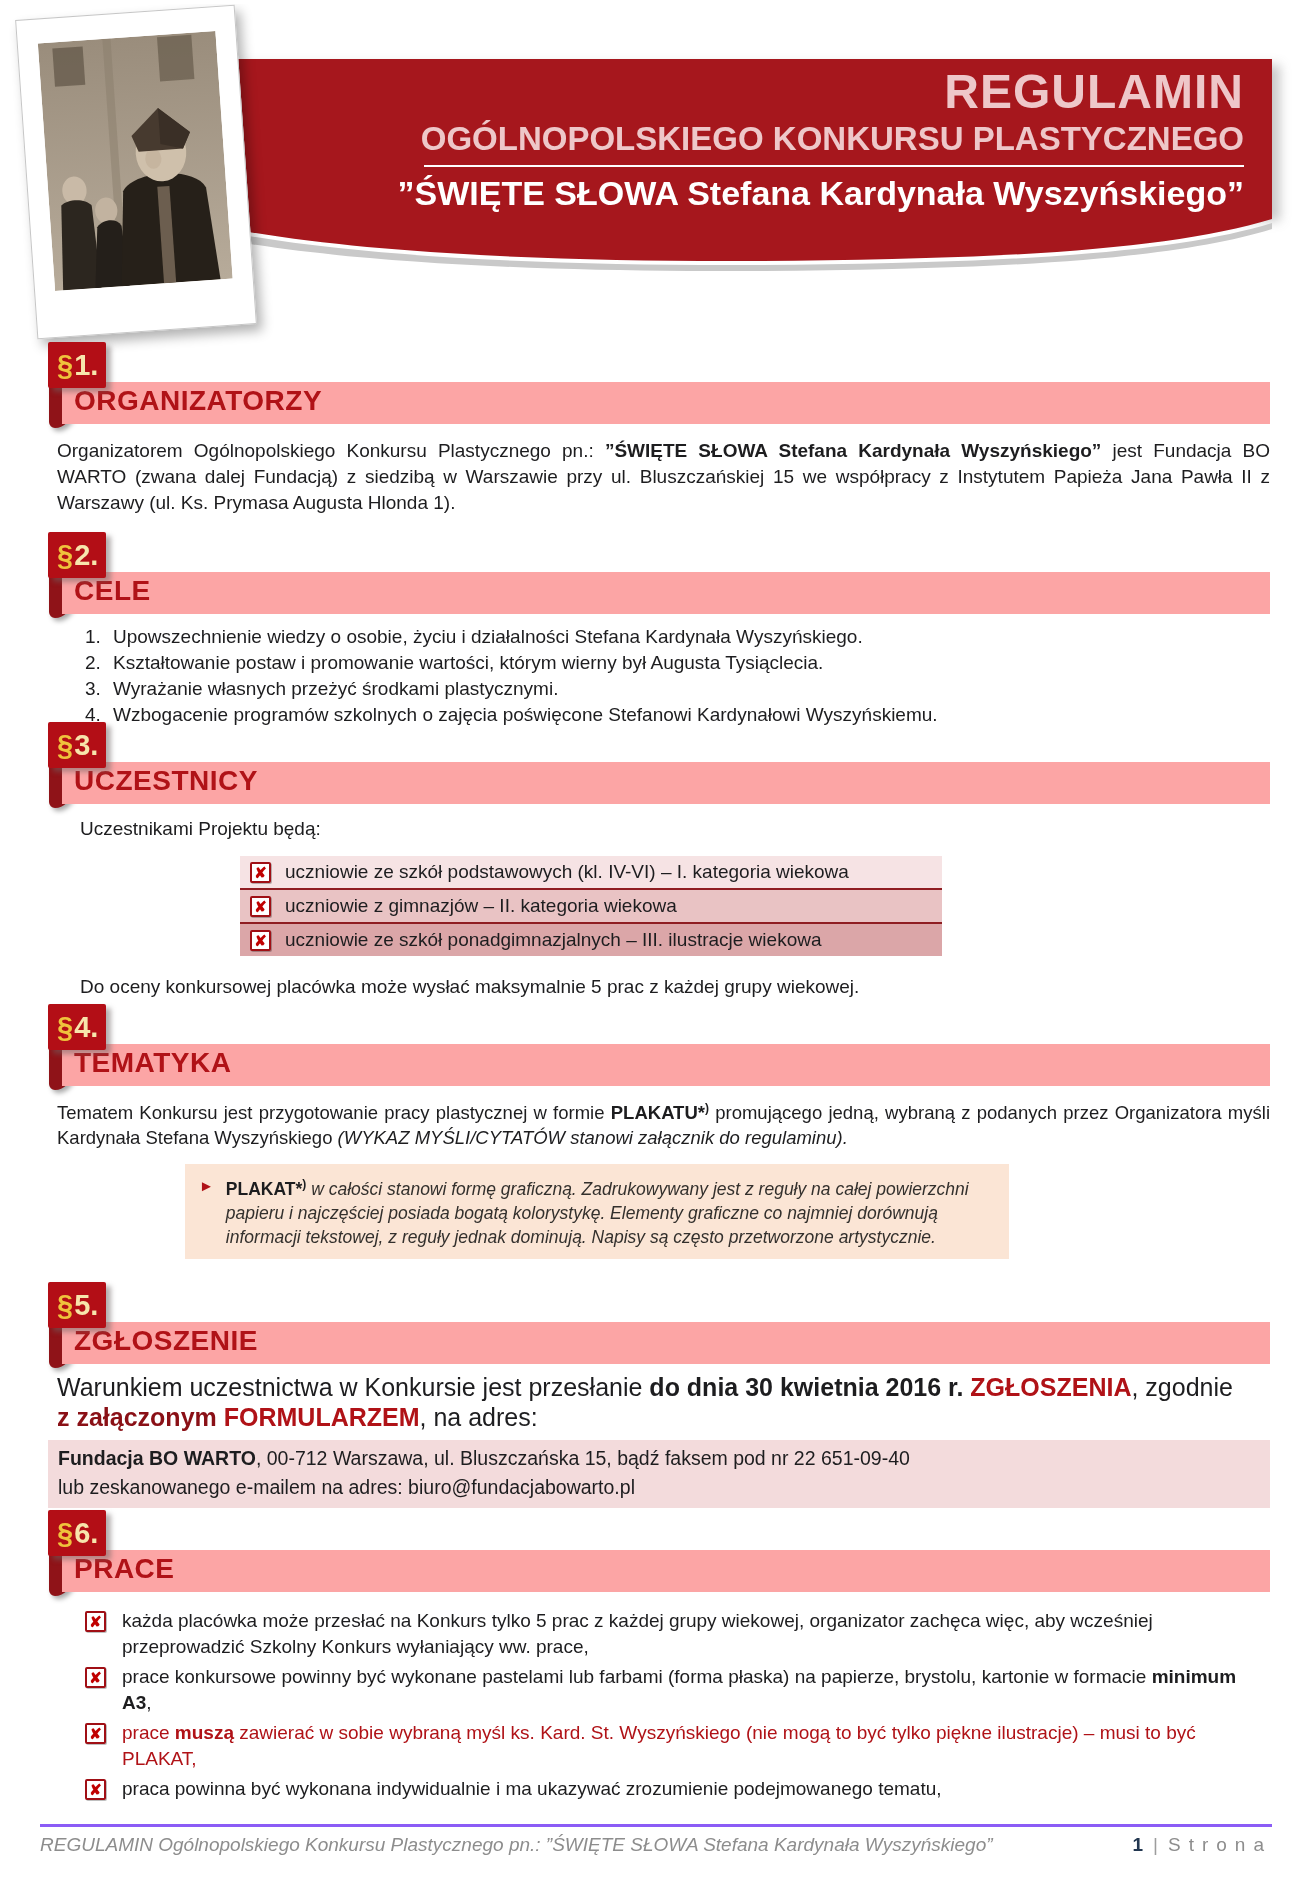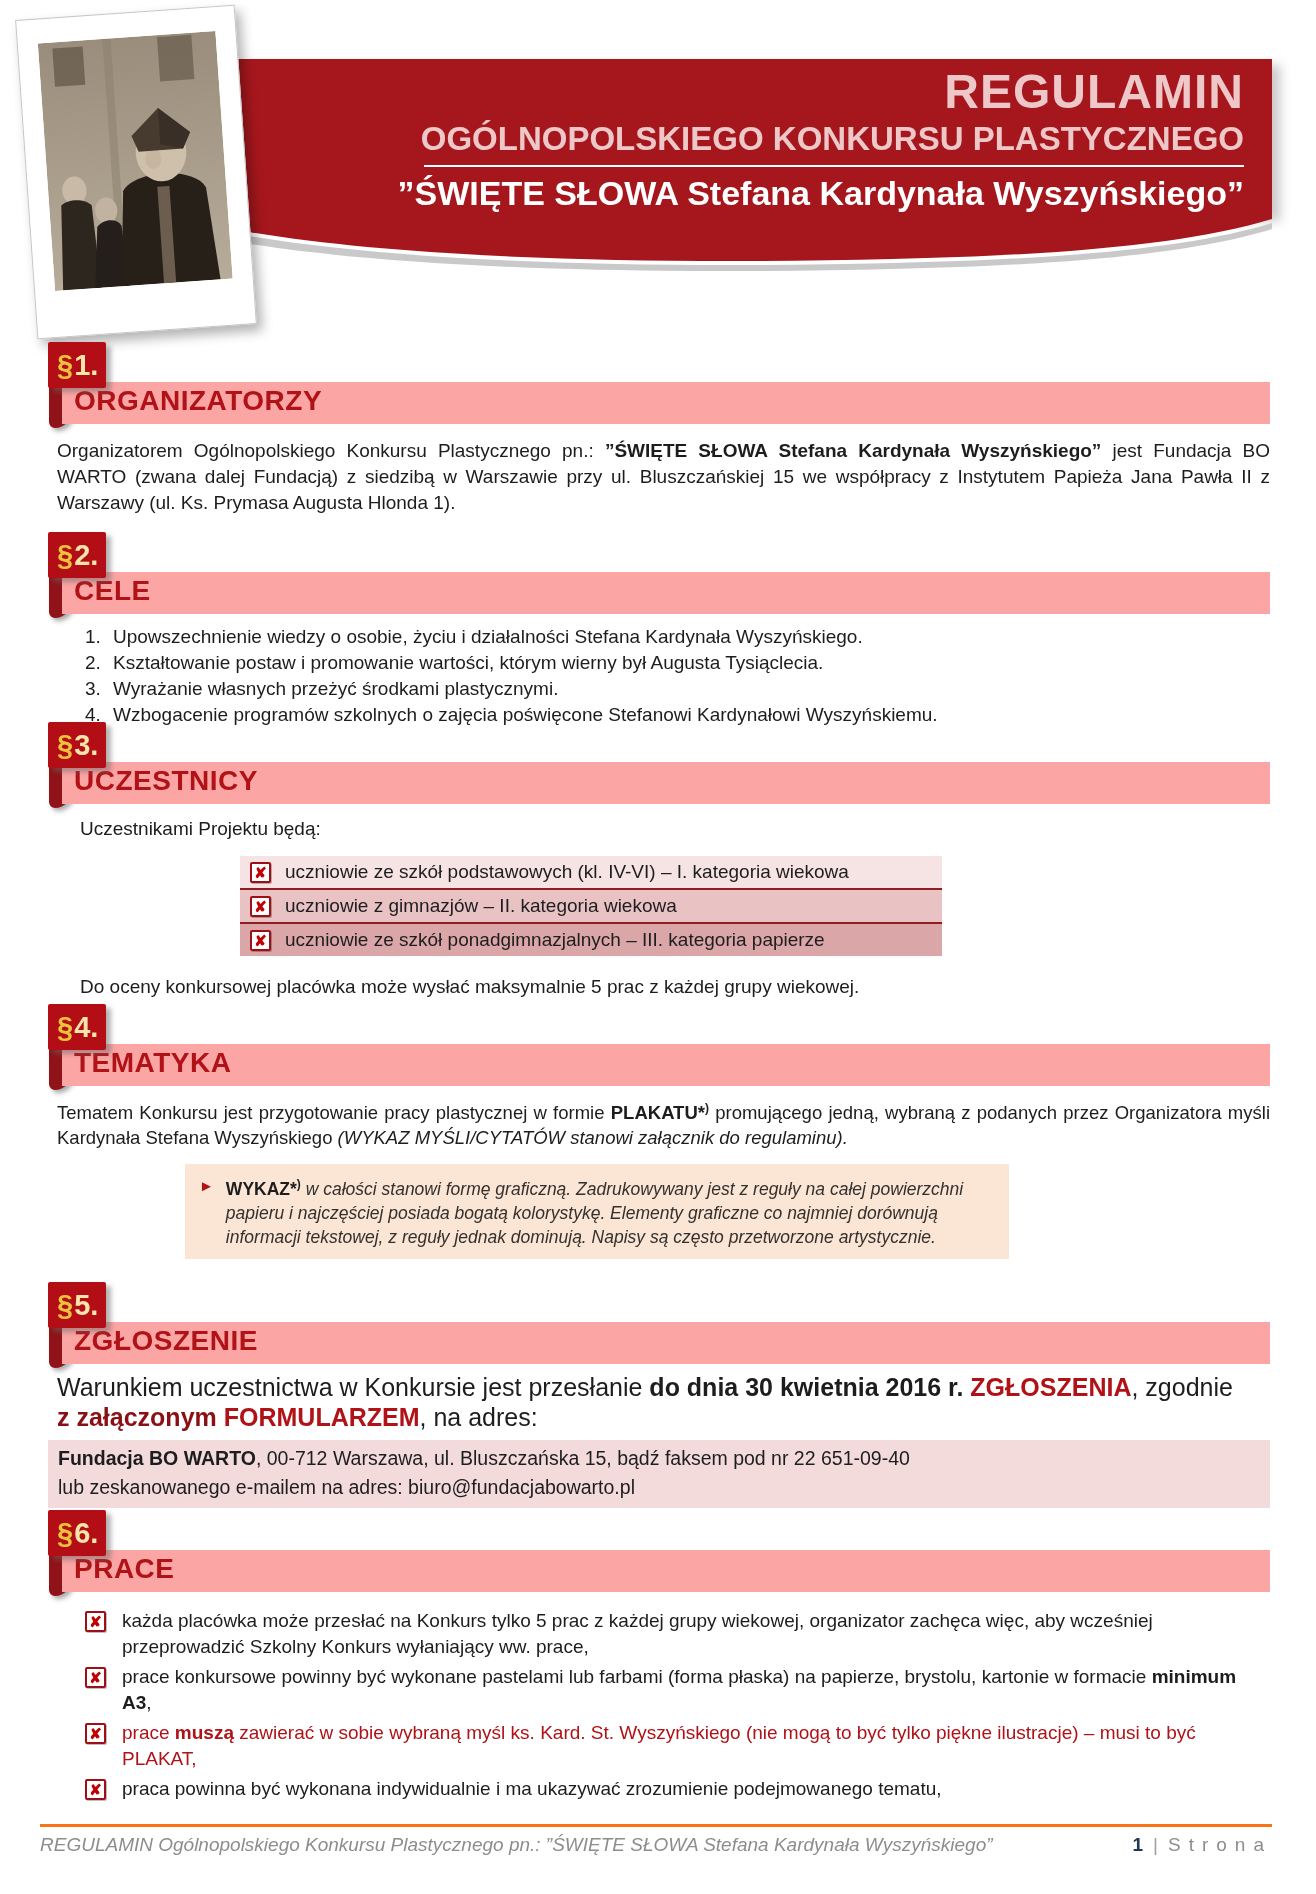--- a/index.html
+++ b/index.html
@@ -96,21 +96,21 @@
     font-size:19.5px; line-height:29px;
   }
 
   .s6-items { margin:16px 0 0 37px; }
   .item { display:flex; gap:16px; margin-bottom:4px; font-size:19px; line-height:26px; }
   .item .checkbox { margin-top:3px; }
 
   
   .footer {
     position:absolute; left:40px; right:44px; top:1820px;
-    border-top:3px solid #f97316; padding-top:7px;
+    border-top:3px solid #8b5cf6; padding-top:7px;
     display:flex; justify-content:space-between; align-items:baseline;
     font-size:19px; font-style:italic; color:#8d8d8d;
   }
   .footer-right { font-style:normal; display:flex; gap:10px; align-items:baseline; }
   .page-num { color:#223750; font-weight:bold; }
   .page-div { color:#9d9d9d; }
   .page-word { letter-spacing:8px; color:#8d8d8d; }
 </style>
 </head>
 <body>
@@ -208,40 +208,40 @@
       <div class="row row-1">
         <span class="checkbox">✘</span>
         <span>uczniowie ze szkół podstawowych (kl. IV-VI) – I. kategoria wiekowa</span>
       </div>
       <div class="row row-2">
         <span class="checkbox">✘</span>
         <span>uczniowie z gimnazjów – II. kategoria wiekowa</span>
       </div>
       <div class="row row-3">
         <span class="checkbox">✘</span>
-        <span>uczniowie ze szkół ponadgimnazjalnych – III. kategoria papierze</span>
+        <span>uczniowie ze szkół ponadgimnazjalnych – III. ilustracje wiekowa</span>
       </div>
     </div>
     <div class="body-text s3-close">Do oceny konkursowej placówka może wysłać maksymalnie 5 prac z każdej grupy wiekowej.</div>
   </div>
 
   <div class="sec" style="top:1000px;">
     <div class="badge-tail"></div>
     <div class="badge">
       <span class="sym">§</span>
         <span class="num">4.</span>
     </div>
     <div class="bar">TEMATYKA</div>
     <div class="s4-para">
       <span>Tematem Konkursu jest przygotowanie pracy plastycznej w formie </span><b>PLAKATU*</b><sup><b>)</b></sup><span> promującego jedną, wybraną z podanych przez Organizatora myśli Kardynała Stefana Wyszyńskiego </span><i>(WYKAZ MYŚLI/CYTATÓW stanowi załącznik do regulaminu).</i>
     </div>
     <div class="note">
       <span class="note-arrow">►</span>
       <span>
-        <span class="note-label">WYKAZ*</span><sup class="note-label">)</sup><span> w całości stanowi formę graficzną. Zadrukowywany jest z reguły na całej powierzchni papieru i najczęściej posiada bogatą kolorystykę. Elementy graficzne co najmniej dorównują informacji tekstowej, z reguły jednak dominują. Napisy są często przetworzone artystycznie.</span>
+        <span class="note-label">PLAKAT*</span><sup class="note-label">)</sup><span> w całości stanowi formę graficzną. Zadrukowywany jest z reguły na całej powierzchni papieru i najczęściej posiada bogatą kolorystykę. Elementy graficzne co najmniej dorównują informacji tekstowej, z reguły jednak dominują. Napisy są często przetworzone artystycznie.</span>
       </span>
     </div>
   </div>
 
   <div class="sec" style="top:1278px;">
     <div class="badge-tail"></div>
     <div class="badge">
       <span class="sym">§</span>
         <span class="num">5.</span>
     </div>

